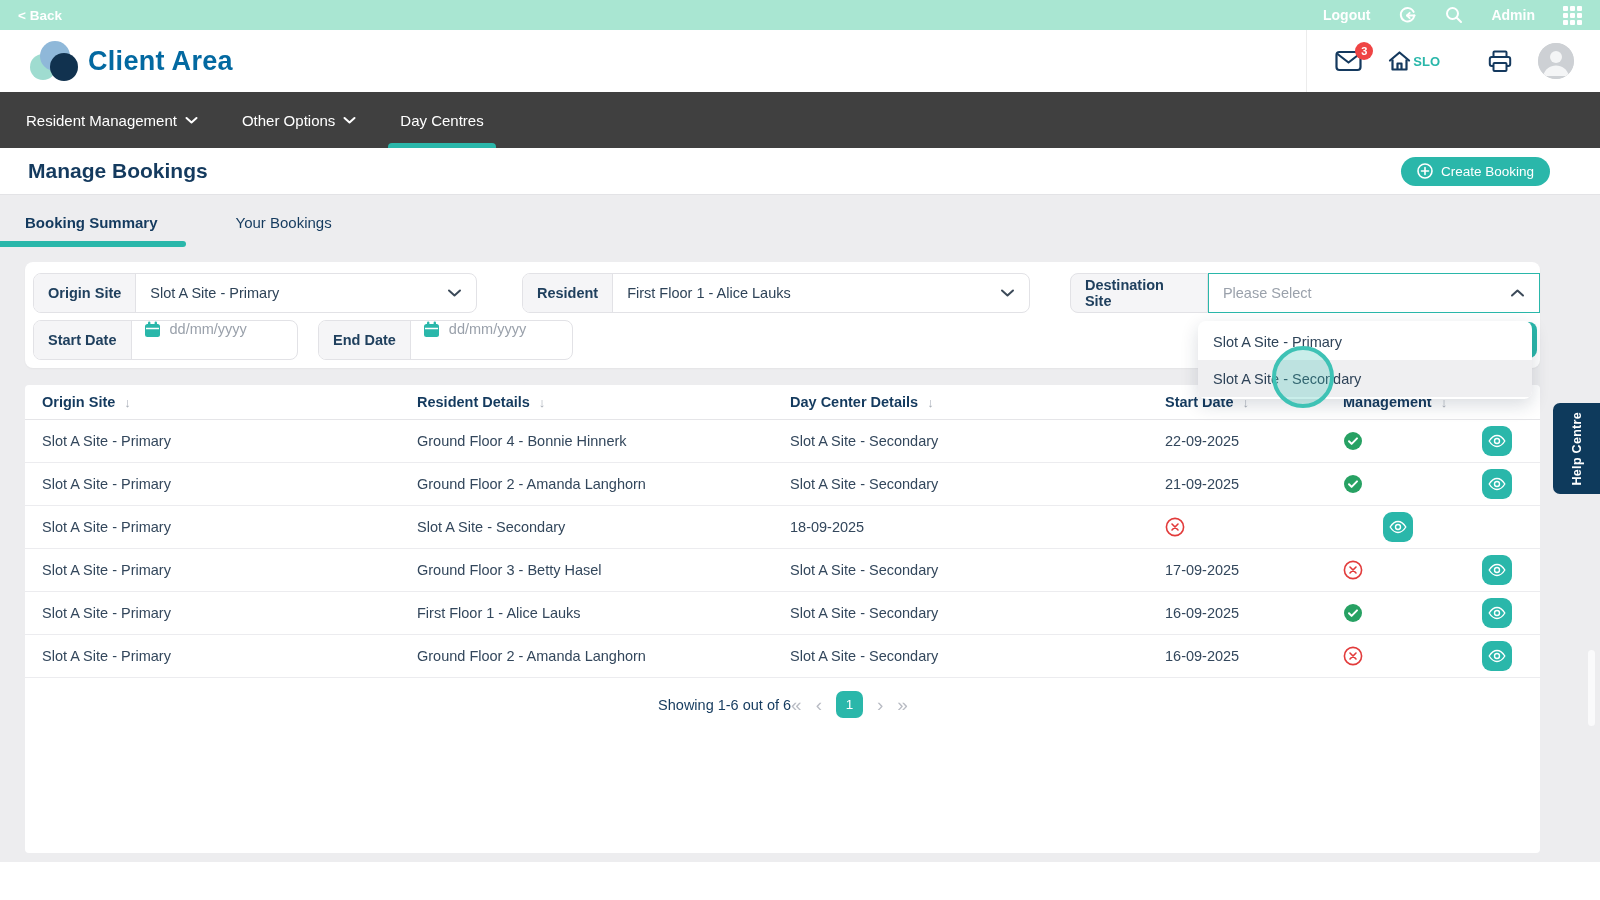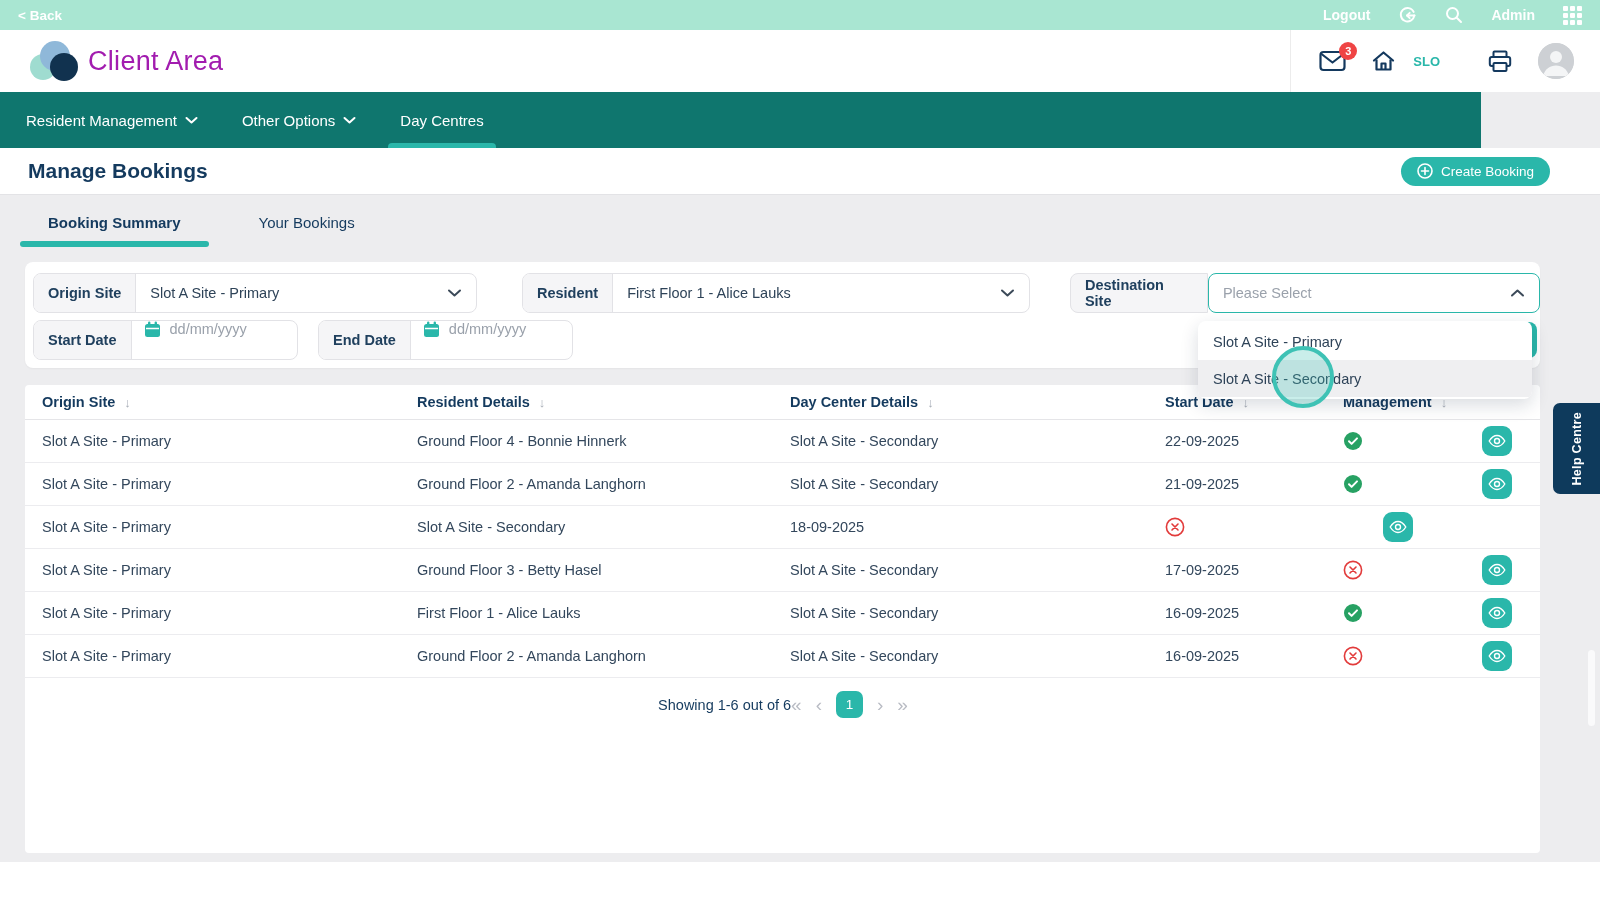--- a/index.html
+++ b/index.html
@@ -18,52 +18,52 @@
   .grid-icon i { background:#fff; border-radius:1px; }
 
   
   .header { position:absolute; top:30px; left:0; width:1600px; height:62px; background:#fff;
             display:flex; align-items:center; padding:0 26px; }
   .logo { position:relative; width:52px; height:48px; flex:0 0 auto; }
   .logo i { position:absolute; border-radius:50%; }
   .logo .c1 { width:26px; height:26px; left:4px; top:17px; background:#9fdcd0; }
   .logo .c2 { width:30px; height:30px; left:14px; top:4px; background:#8fb8d9; }
   .logo .c3 { width:28px; height:28px; left:24px; top:16px; background:#11324f; }
-  .app-title { margin-left:10px; color:#a21caf; font-size:27px; font-weight:normal; letter-spacing:.3px; }
+  .app-title { margin-left:10px; color:#0369a1; font-size:27px; font-weight:bold; letter-spacing:.3px; }
   .header-right { margin-left:auto; display:flex; align-items:center; gap:26px;
                   border-left:1px solid #ececec; padding-left:28px; height:62px; }
   .mail-wrap { position:relative; display:inline-flex; }
   .badge { position:absolute; top:-8px; right:-11px; min-width:18px; height:18px; border-radius:9px;
            background:#ef4444; color:#fff; font-size:11px; font-weight:bold;
            display:flex; align-items:center; justify-content:center; padding:0 4px; }
-  .home-wrap { display:flex; align-items:center; gap:18px;justify-content:flex-end; }
+  .home-wrap { display:flex; align-items:center; gap:2px;justify-content:flex-end; }
   .slo { color:#2ab7aa; font-size:13px; font-weight:bold; }
   .avatar { width:36px; height:36px; border-radius:50%; overflow:hidden; background:#cdd0d4; }
 
   
-  .navbar { position:absolute; top:92px; left:0; width:1481px; height:56px; background:#0f766e;
+  .navbar { position:absolute; top:92px; left:0; width:1600px; height:56px; background:#404040;
             display:flex; align-items:stretch; gap:44px; padding:0 26px; }
   .nav-item { position:relative; display:flex; align-items:center; gap:8px; color:#fff;
               font-size:15px; cursor:pointer; }
   .nav-item.active::after { content:""; position:absolute; left:-12px; right:-12px; bottom:0;
               height:5px; background:#2ab7aa; border-radius:4px 4px 0 0; }
 
   
   .pagebar { position:absolute; top:148px; left:0; width:1600px; height:47px; background:#fff;
              border-bottom:1px solid #e3e3e6; display:flex; align-items:center;
              justify-content:space-between; padding:0 28px 0 28px; }
   .page-title { color:#143a5e; font-size:21px; font-weight:bold; }
   .create-btn { display:flex; align-items:center; gap:8px; background:#2ab7aa; color:#fff;
                 border:none; height:29px; padding:0 16px; border-radius:15px; font-size:13.5px;
                 font-family:inherit; cursor:pointer; margin-right:22px; }
 
   
   .content { position:absolute; top:195px; left:0; width:1600px; height:667px; background:#ededef; }
 
-  .tabs { position:absolute; top:13px; left:34px; display:flex; gap:50px; }
+  .tabs { position:absolute; top:13px; left:11px; display:flex; gap:50px; }
   .tab { position:relative; color:#143a5e; font-size:15px; padding:6px 14px 16px 14px; cursor:pointer; }
   .tab.active { font-weight:bold; }
   .tab.active::after { content:""; position:absolute; left:-14px; right:-14px; bottom:0; height:6px;
                        background:#2ab7aa; border-radius:4px; }
 
   
   .filter-card { position:absolute; top:67px; left:25px; width:1515px; height:106px; background:#fff;
                  border-radius:8px; box-shadow:0 1px 2px rgba(0,0,0,.04); padding:11px 0 0 8px; }
   .filter-row { display:flex; align-items:center; height:40px; }
   .filter-row + .filter-row { margin-top:7px; }
@@ -72,21 +72,21 @@
   .fgroup .flabel { display:flex; align-items:center; background:#f5f5f7; border-right:1px solid #e2e2e6;
             color:#20405e; font-size:14.5px; font-weight:bold; padding:0 14px; white-space:nowrap; }
   .fgroup .fvalue { display:flex; align-items:center; flex:1; color:#2e4358; font-size:14.5px;
             padding:0 14px; white-space:nowrap; }
   .fgroup .fchevron { display:flex; align-items:center; padding-right:14px; }
   .g-origin { width:450px; }
   .g-resident { width:515px; margin-left:45px; }
   .g-dest { margin-left:40px; display:flex; height:40px; }
   .g-dest .dlabel { display:flex; align-items:center; background:#f5f5f7; border:1px solid #e2e2e6;
             border-radius:8px 0 0 8px; color:#20405e; font-size:14.5px; font-weight:bold; padding:0 14px; }
-  .dest-input { position:relative; width:337px; height:40px; border:1.5px solid #2ab7aa; border-radius:8px;
+  .dest-input { position:relative; width:337px; height:40px; border:1.5px solid #2ab7aa; border-radius:0;
             background:#fff; display:flex; align-items:center; }
   .dest-input input { border:none; outline:none; flex:1; font-family:inherit; font-size:14.5px;
             color:#2e4358; padding:0 14px; background:transparent; }
   .dest-input input::placeholder { color:#9aa1ab; }
   .dest-input .fchevron { display:flex; align-items:center; padding-right:14px; }
   .g-date { width:265px; }
   .g-date2 { width:255px; margin-left:20px; }
   .g-date .dinput, .g-date2 .dinput { display:flex; align-items:flex-start; gap:9px; flex:1; padding:0 12px; }
   .g-date input, .g-date2 input { border:none; outline:none; width:110px; font-family:inherit;
             font-size:14.5px; color:#2e4358; background:transparent; }

